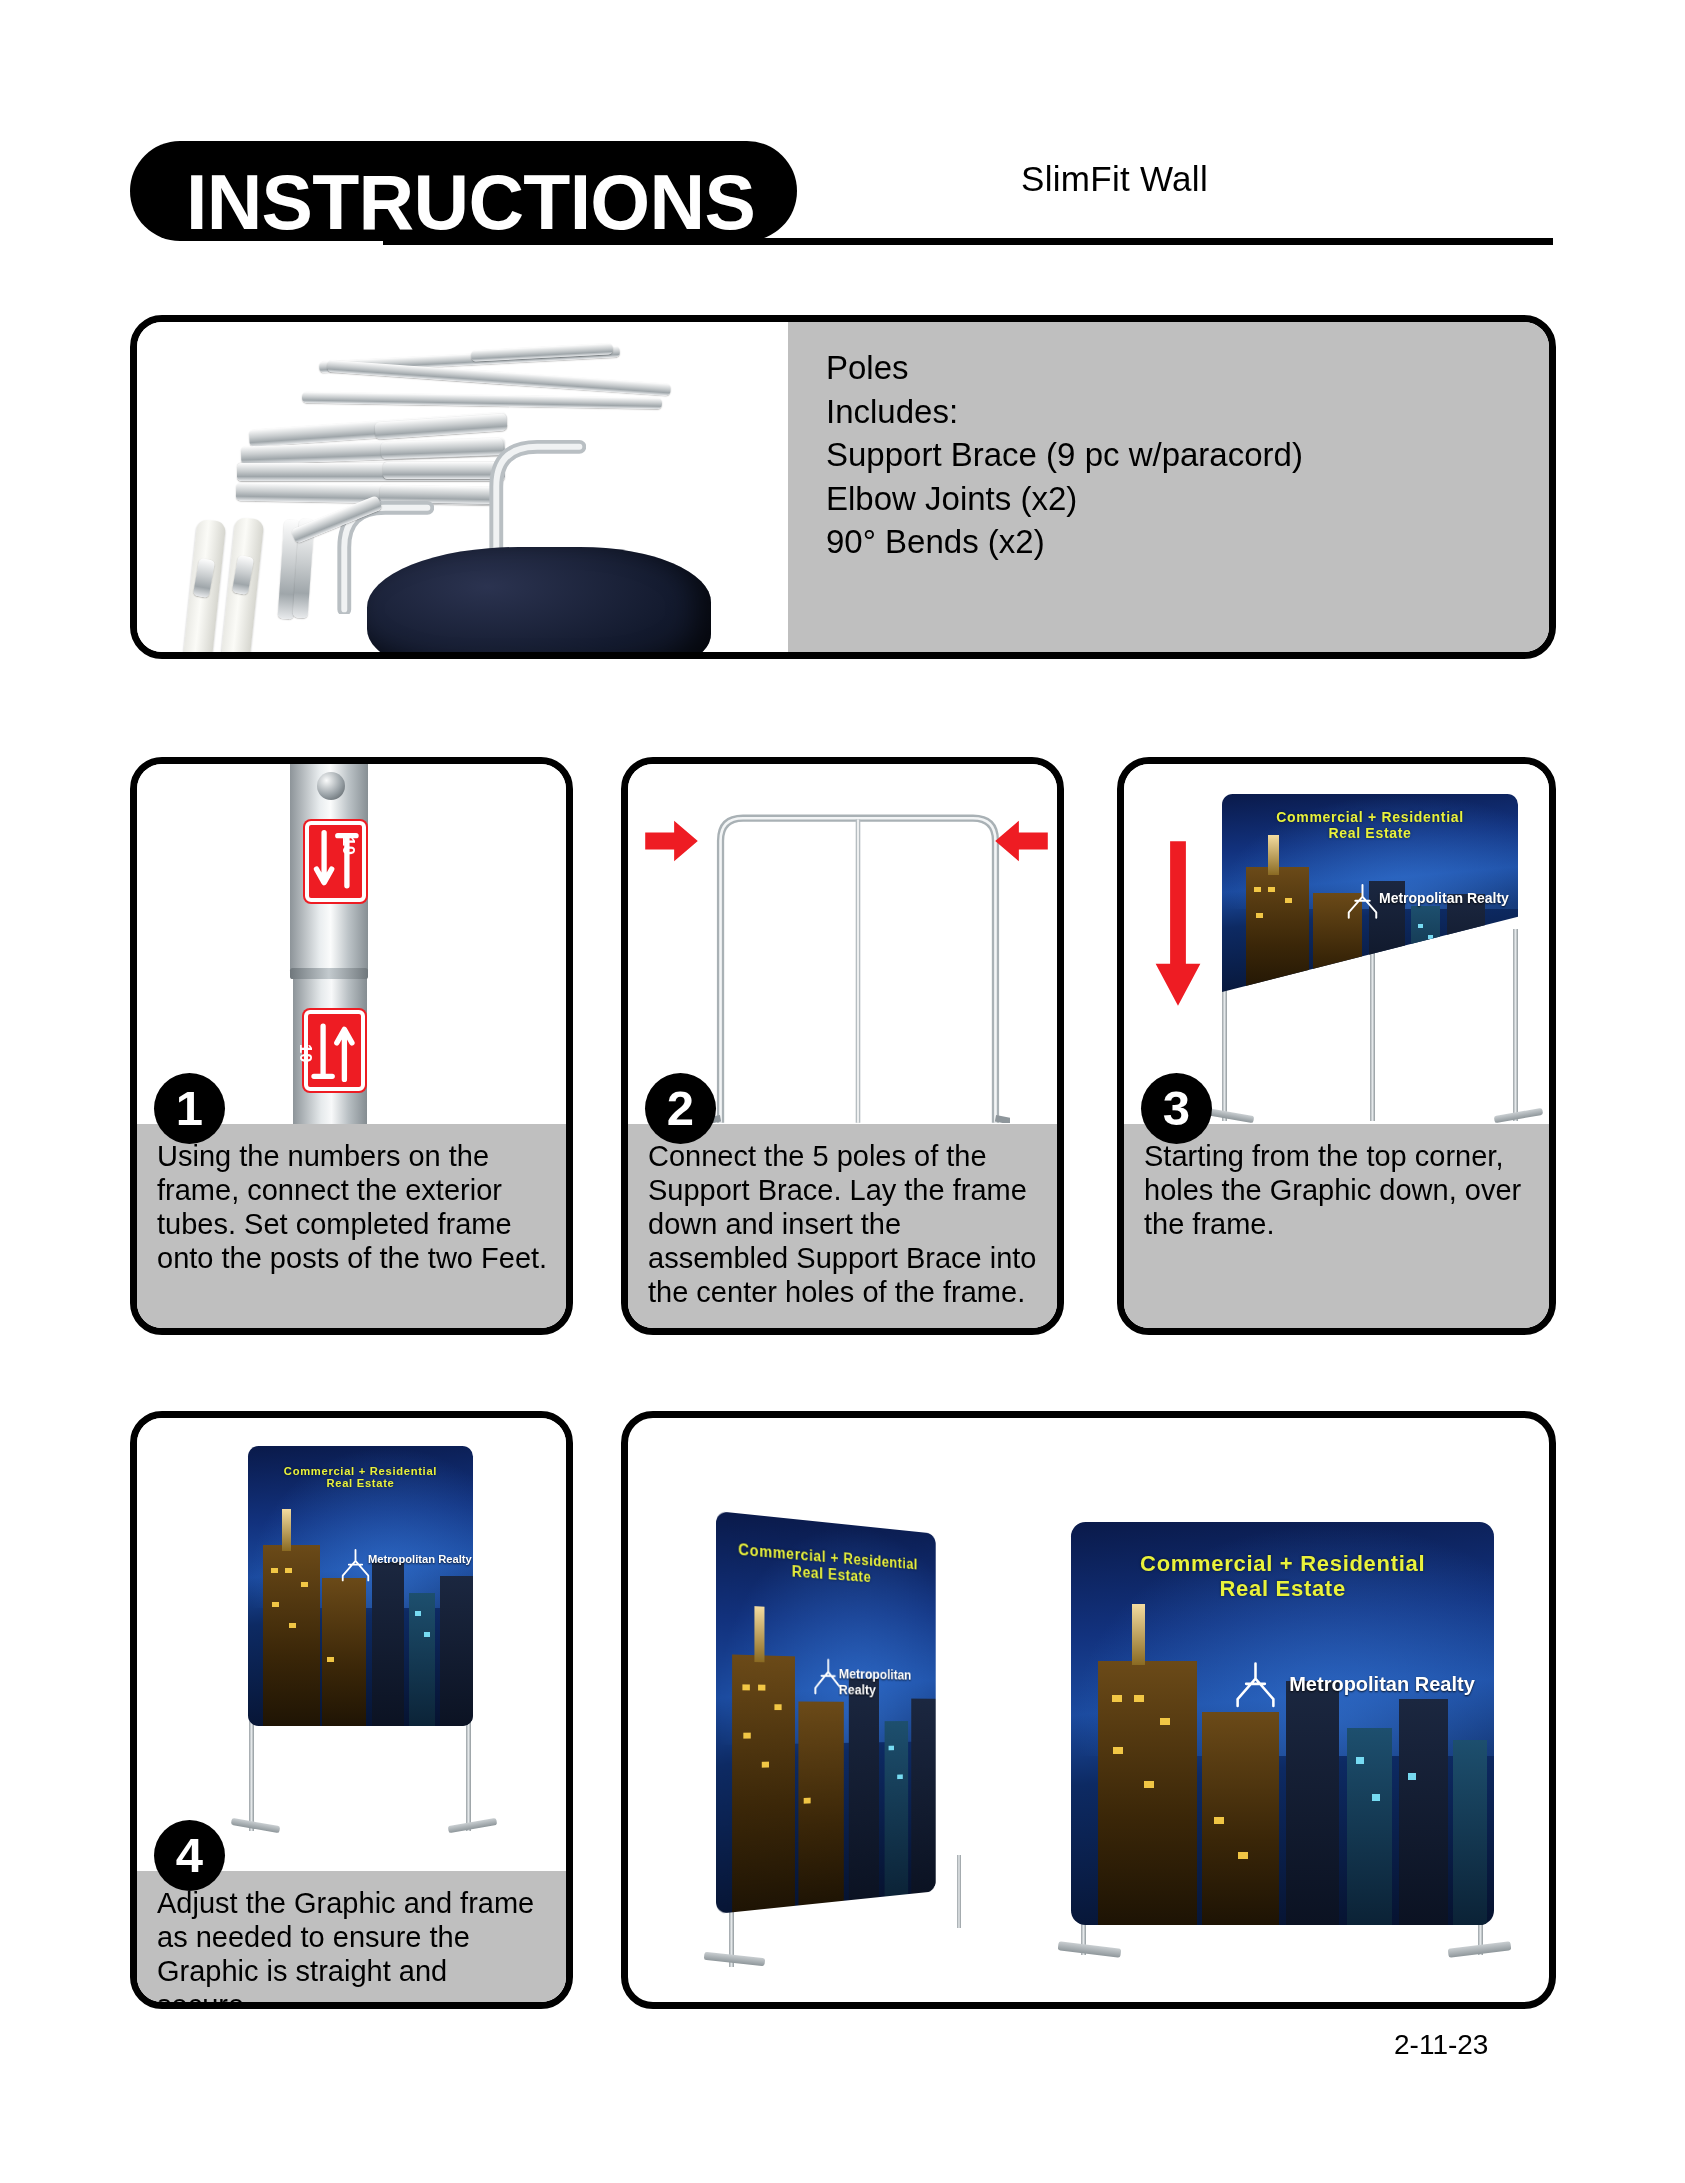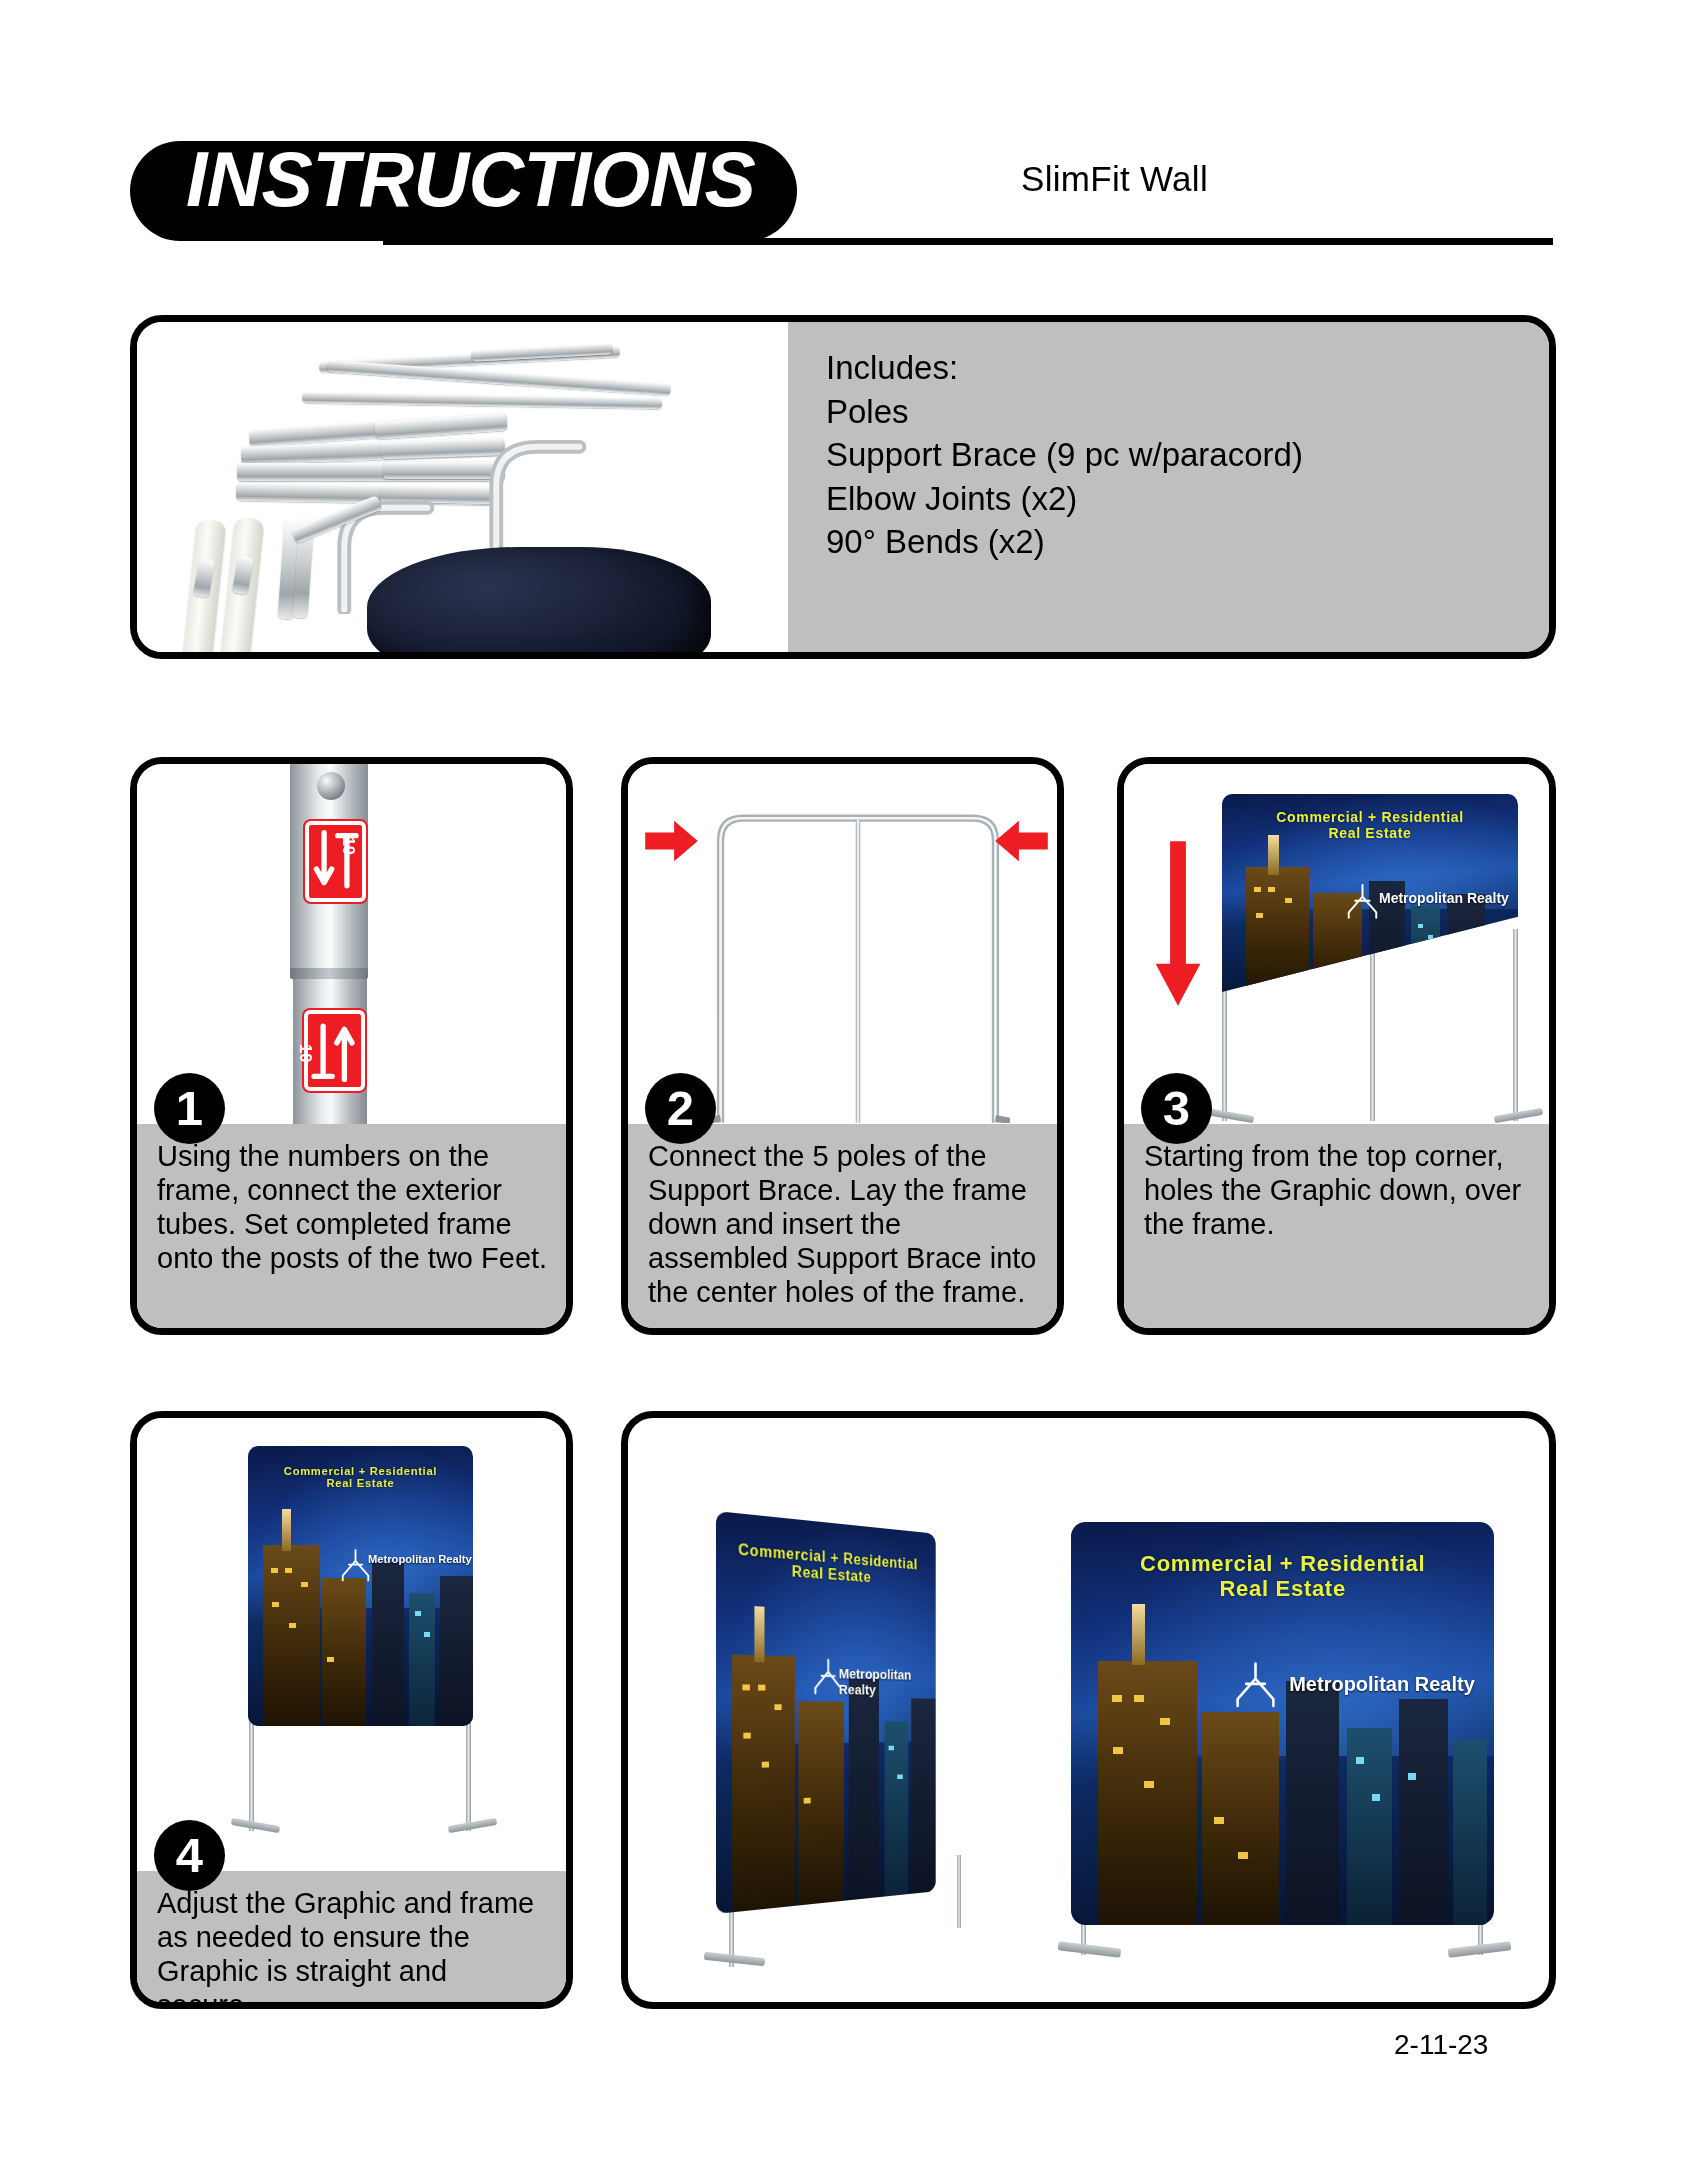--- a/index.html
+++ b/index.html
@@ -1,21 +1,21 @@
 <!DOCTYPE html>
 <html style="font-size:10.6px"><head>
 <meta charset="utf-8">
 <style>
   html,body{margin:0;padding:0;background:#fff;}
   body{width:1685px;height:2183px;position:relative;font-family:"Liberation Sans",sans-serif;overflow:hidden;}
 
   
   .header{position:absolute;left:0;top:0;width:1685px;height:264px;}
   .title-badge{position:absolute;left:130px;top:141px;width:667px;height:100px;
-    background:#000;border-radius:50px;display:flex;align-items:flex-start;font-style:italic;}
+    background:#000;border-radius:50px;display:flex;align-items:flex-end;}
   .title-badge span{color:#fff;font-size:77px;font-weight:bold;letter-spacing:-0.7px;
     padding-left:56px;line-height:1;font-stretch:condensed;}
   .subtitle{position:absolute;left:1021px;top:159px;font-size:35px;color:#000;letter-spacing:0.3px;}
   .title-rule{position:absolute;left:383px;top:238px;width:1170px;height:7.3px;background:#000;}
 
   
   .panel{position:absolute;border:7.3px solid #000;border-radius:32px;background:#fff;
     box-sizing:border-box;overflow:hidden;}
 
   
@@ -117,22 +117,22 @@
 
       <div class="foot" style="left:53px;top:198px;width:29px;height:142px;transform:rotate(6deg);"></div>
       <div class="foot" style="left:91px;top:196px;width:29px;height:142px;transform:rotate(6deg);"></div>
       <div class="pole" style="left:59px;top:237px;width:16px;height:38px;transform:rotate(10deg);"></div>
       <div class="pole" style="left:98px;top:234px;width:16px;height:38px;transform:rotate(10deg);"></div>
 
       <div class="bag" style="left:230px;top:225px;width:344px;height:132px;"></div>
     </div>
   </div>
   <div class="inc-text">
+    <div class="inc-line">Poles</div>
     <div class="inc-line">Includes:</div>
-    <div class="inc-line">Poles</div>
     <div class="inc-line">Support Brace (9 pc w/paracord)</div>
     <div class="inc-line">Elbow Joints (x2)</div>
     <div class="inc-line">90° Bends (x2)</div>
   </div>
 </div>
 
 <div class="panel step p1">
   <div class="img-area">
 
     <div style="position:absolute;left:153px;top:-6.6px;width:78px;height:218px;

